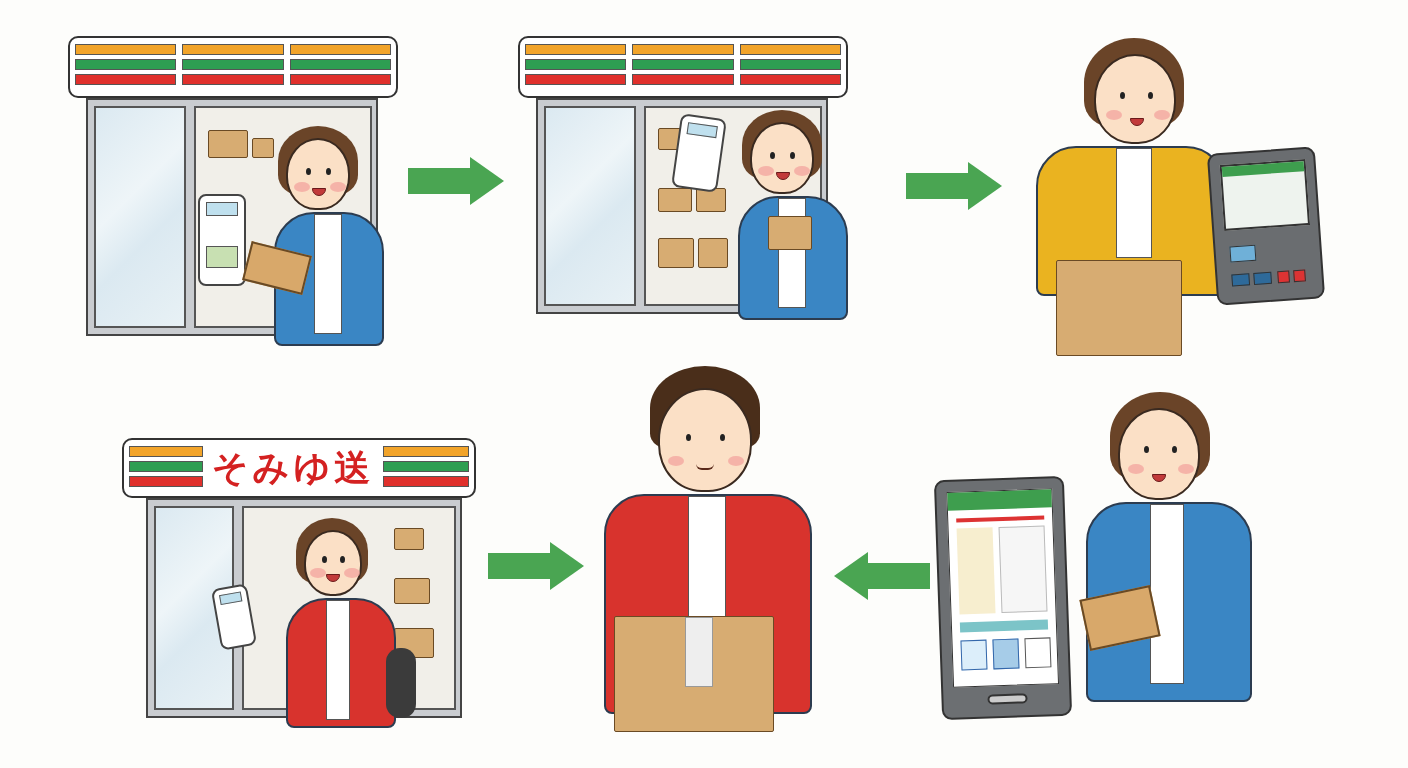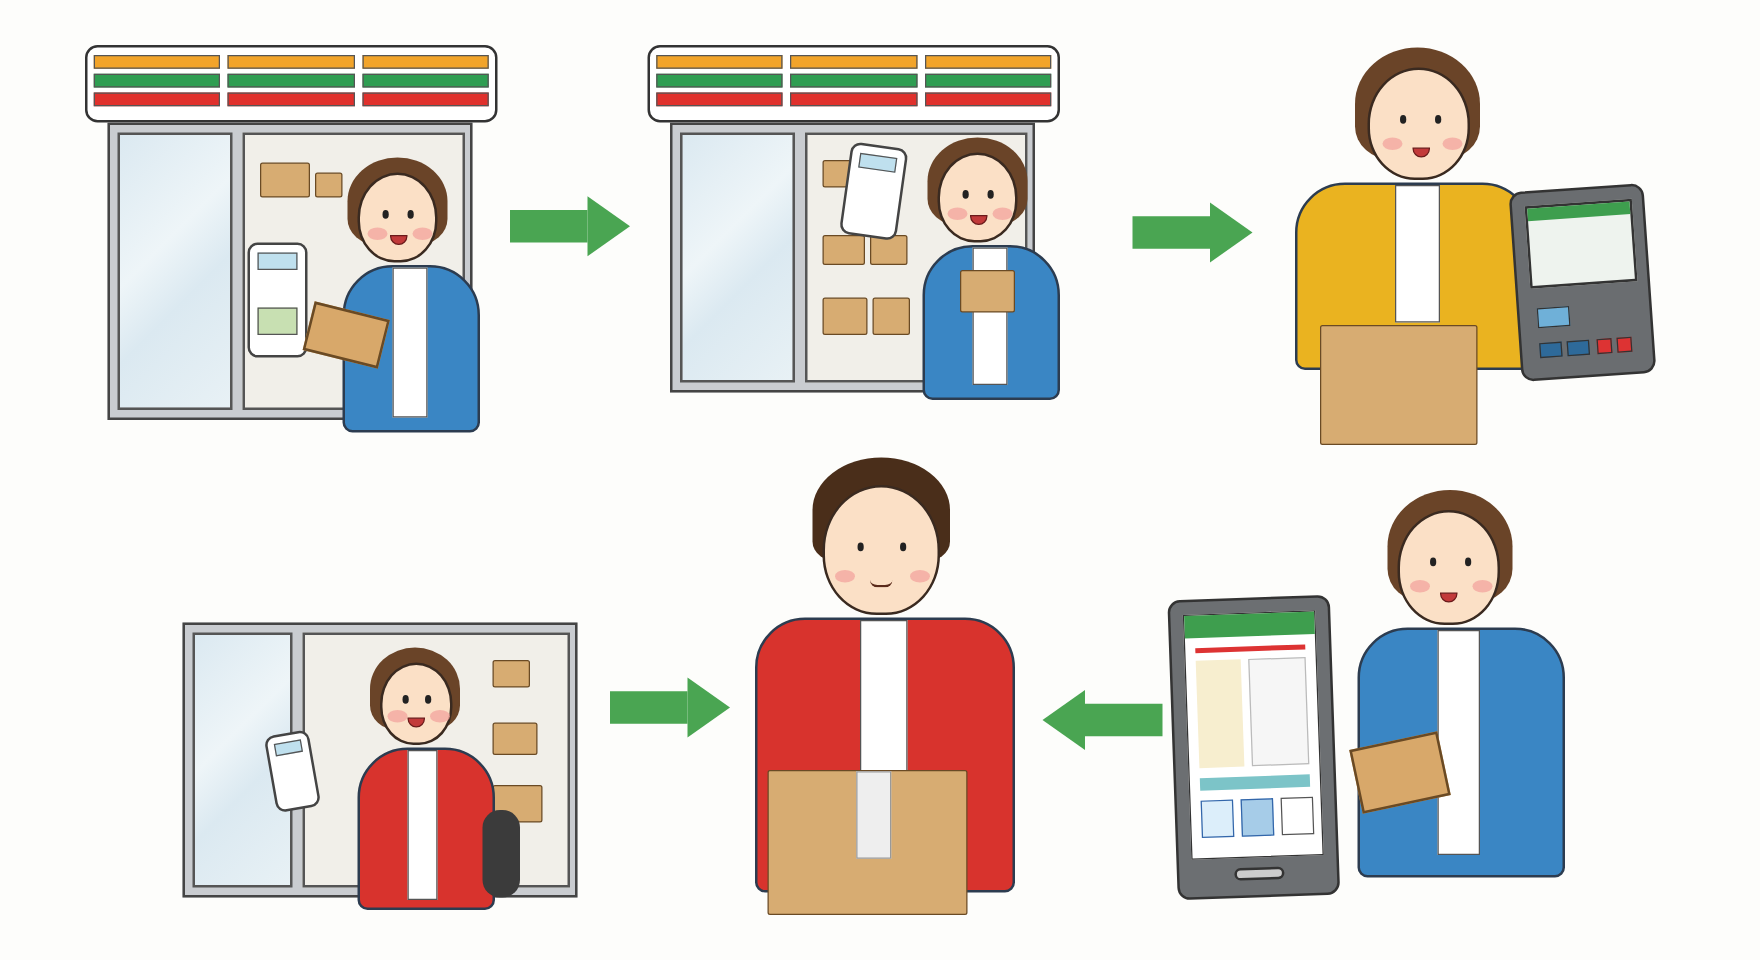--- a/index.html
+++ b/index.html
@@ -151,20 +151,33 @@
     </div>
     <div class="abs" style="left:14px;top:92px;width:26px;height:16px;background:#6fb0d8;border:1px solid #333"></div>
     <div class="abs" style="left:14px;top:120px;width:18px;height:12px;background:#2e6a9a;border:1px solid #333"></div>
     <div class="abs" style="left:36px;top:120px;width:18px;height:12px;background:#2e6a9a;border:1px solid #333"></div>
     <div class="abs" style="left:60px;top:120px;width:12px;height:12px;background:#d33;border:1px solid #333"></div>
     <div class="abs" style="left:76px;top:120px;width:12px;height:12px;background:#d33;border:1px solid #333"></div>
   </div>
 </div>
 
 <div class="abs" style="left:122px;top:438px;width:356px;height:310px;">
+  <div class="abs awning" style="left:0;top:0;width:354px;height:60px;">
+    <div class="stripes" style="flex:0 0 74px">
+        <div class="st o"></div>
+        <div class="st g"></div>
+        <div class="st r"></div>
+      </div>
+    <div class="sign-text" style="flex:1">そみゆ送</div>
+    <div class="stripes" style="flex:0 0 86px">
+        <div class="st o"></div>
+        <div class="st g"></div>
+        <div class="st r"></div>
+      </div>
+  </div>
   <div class="abs store" style="left:24px;top:60px;width:316px;height:220px;">
     <div class="abs glass" style="left:6px;top:6px;width:80px;height:204px;"></div>
     <div class="abs shelf" style="left:94px;top:6px;width:214px;height:204px;">
       <div class="abs box" style="left:150px;top:20px;width:30px;height:22px;"></div>
       <div class="abs box" style="left:150px;top:70px;width:36px;height:26px;"></div>
       <div class="abs box" style="left:150px;top:120px;width:40px;height:30px;"></div>
     </div>
   </div>
   <div class="device" style="left:94px;top:148px;width:36px;height:62px;transform:rotate(-10deg)">
     <div class="abs" style="left:5px;top:5px;width:22px;height:10px;background:#bfe0ee;border:1px solid #555"></div>

